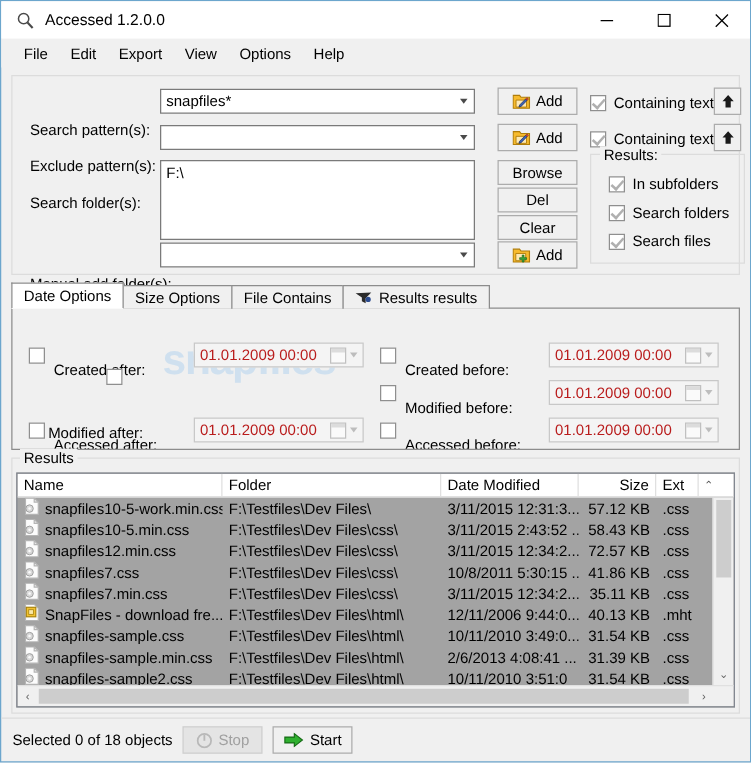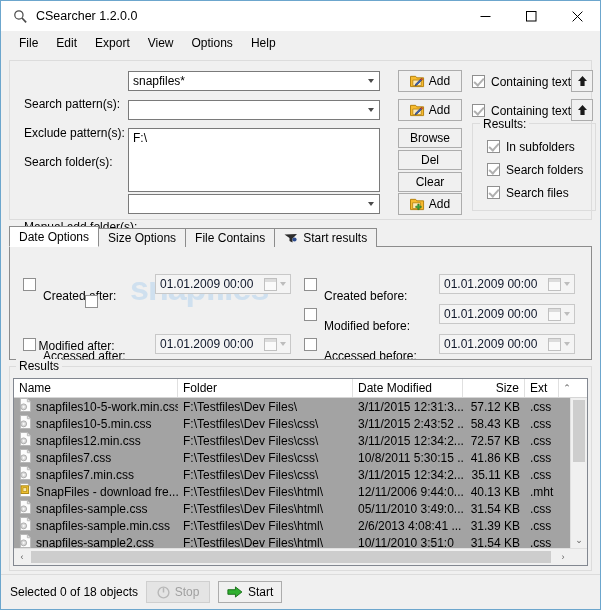--- a/index.html
+++ b/index.html
@@ -51,21 +51,21 @@
   .memo{
     border:1px solid #7a7a7a;background:#fff;box-sizing:border-box;
     padding:2px 4px;font-size:12px;
   }
   .btn{
     border:1px solid #acacac;background:#f0f0f0;box-sizing:border-box;
     display:flex;align-items:center;justify-content:center;
     font-size:12px;color:#000;gap:4px;
   }
   .btn.disabled{color:#a0a0a0;background:#e4e4e4;border-color:#cfcfcf;}
-  .chk{display:flex;align-items:flex-start;gap:6px;font-size:12px;}
+  .chk{display:flex;align-items:flex-end;gap:6px;font-size:12px;}
   .box{
     width:13px;height:13px;border:1px solid #8f8f8f;background:#fff;
     box-sizing:border-box;position:relative;flex:0 0 auto;
   }
   .box.checked:after{
     content:"";position:absolute;left:3px;top:0px;width:4px;height:8px;
     border:solid #b0b0b0;border-width:0 2px 2px 0;transform:rotate(42deg);
   }
   .results-group{
     position:absolute;border:1px solid #dcdcdc;box-sizing:border-box;
@@ -88,21 +88,21 @@
     overflow:hidden;
   }
   .watermark{
     position:absolute;font-size:34px;font-weight:bold;color:#cfe0ef;
     letter-spacing:-1px;pointer-events:none;user-select:none;
   }
   .dtrow{position:absolute;display:flex;align-items:center;gap:7px;}
   .dtfield{
     width:136px;height:20px;border:1px solid #c8c8c8;background:#f4f4f4;
     box-sizing:border-box;display:flex;align-items:center;
-    font-size:12px;color:#0f172a;padding-left:4px;
+    font-size:12px;color:#b91c1c;padding-left:4px;
   }
   .dtfield .sp{margin-left:auto;display:flex;align-items:center;gap:3px;padding-right:4px;}
   .cal{width:11px;height:11px;border:1px solid #c0c0c0;background:#fafafa;position:relative;}
   .cal:before{content:"";position:absolute;left:0;right:0;top:0;height:3px;background:#dcdcdc;}
   .chev-d{width:0;height:0;border-left:3.5px solid transparent;border-right:3.5px solid transparent;border-top:4px solid #bdbdbd;}
   
   .res-wrap{margin:6px 8px 0 8px;position:relative;flex:1 1 auto;}
   .res-border{
     position:absolute;inset:0;border:1px solid #dcdcdc;box-sizing:border-box;
   }
@@ -152,21 +152,21 @@
 
 <div class="window">
 
   <div class="titlebar">
     <div class="title-icon">
       <svg width="15" height="15" viewBox="0 0 16 16">
         <circle cx="6.3" cy="6.3" r="4.4" fill="none" stroke="#4a4a4a" stroke-width="1.3"></circle>
         <line x1="9.6" y1="9.6" x2="14" y2="14.3" stroke="#4a4a4a" stroke-width="1.8"></line>
       </svg>
     </div>
-    <div class="title-text">CSearcher 1.2.0.0</div>
+    <div class="title-text">Accessed 1.2.0.0</div>
     <div class="win-controls">
       <div class="win-btn">
         <svg width="11" height="11" viewBox="0 0 11 11">
             <line x1="0.5" y1="5.5" x2="10.5" y2="5.5" stroke="#000" stroke-width="1"></line>
           </svg>
       </div>
       <div class="win-btn">
         <svg width="11" height="11" viewBox="0 0 11 11">
             <rect x="0.5" y="0.5" width="9.5" height="9.5" fill="none" stroke="#000" stroke-width="1"></rect>
           </svg>
@@ -307,21 +307,21 @@
         <span>Size Options</span>
       </div>
       <div class="tab">
         <span>File Contains</span>
       </div>
       <div class="tab">
         <svg width="14" height="11" viewBox="0 0 14 11">
           <path d="M0.5 1.5 L13 1 L8.5 5.5 L8.5 9.5 L5.5 8 L5.5 5 Z" fill="#2b2b2b"></path>
           <circle cx="10.5" cy="6.5" r="2.1" fill="#2b4b8f"></circle>
         </svg>
-        <span>Start results</span>
+        <span>Results results</span>
       </div>
     </div>
 
     <div class="tabpage">
       <div class="watermark" style="left:120px;top:22px;">snapfiles</div>
 
       <div class="dtrow" style="left:13px;top:18px;">
         <span class="box"></span>
         <span class="lbl" style="width:105px;">Created after:</span>
         <span class="dtfield">
@@ -500,21 +500,21 @@
               <div class="gc" style="width:164px">
                 <span><svg class="fileicon" viewBox="0 0 14 15">
                     <path d="M1.5 0.5h7.5l3.5 3.5v10.5H1.5z" fill="#fcfcfc" stroke="#b4b4b4"></path>
                     <path d="M9 0.5v3.5h3.5z" fill="#e8e8e8" stroke="#b4b4b4"></path>
                     <circle cx="5" cy="9.5" r="3.2" fill="#d8d8d8" stroke="#9a9a9a" stroke-width="0.8"></circle>
                     <circle cx="5" cy="9.5" r="1.1" fill="#fafafa"></circle>
                   </svg></span>
                 <span>snapfiles-sample.css</span>
               </div>
               <div class="gc" style="width:175px">F:\Testfiles\Dev Files\html\</div>
-              <div class="gc" style="width:110px">05/11/2010 3:49:0...</div>
+              <div class="gc" style="width:110px">10/11/2010 3:49:0...</div>
               <div class="gc" style="width:62px;justify-content:flex-end">31.54 KB</div>
               <div class="gc" style="width:34px">.css</div>
             </div>
             <div class="grow">
               <div class="gc" style="width:164px">
                 <span><svg class="fileicon" viewBox="0 0 14 15">
                     <path d="M1.5 0.5h7.5l3.5 3.5v10.5H1.5z" fill="#fcfcfc" stroke="#b4b4b4"></path>
                     <path d="M9 0.5v3.5h3.5z" fill="#e8e8e8" stroke="#b4b4b4"></path>
                     <circle cx="5" cy="9.5" r="3.2" fill="#d8d8d8" stroke="#9a9a9a" stroke-width="0.8"></circle>
                     <circle cx="5" cy="9.5" r="1.1" fill="#fafafa"></circle>

